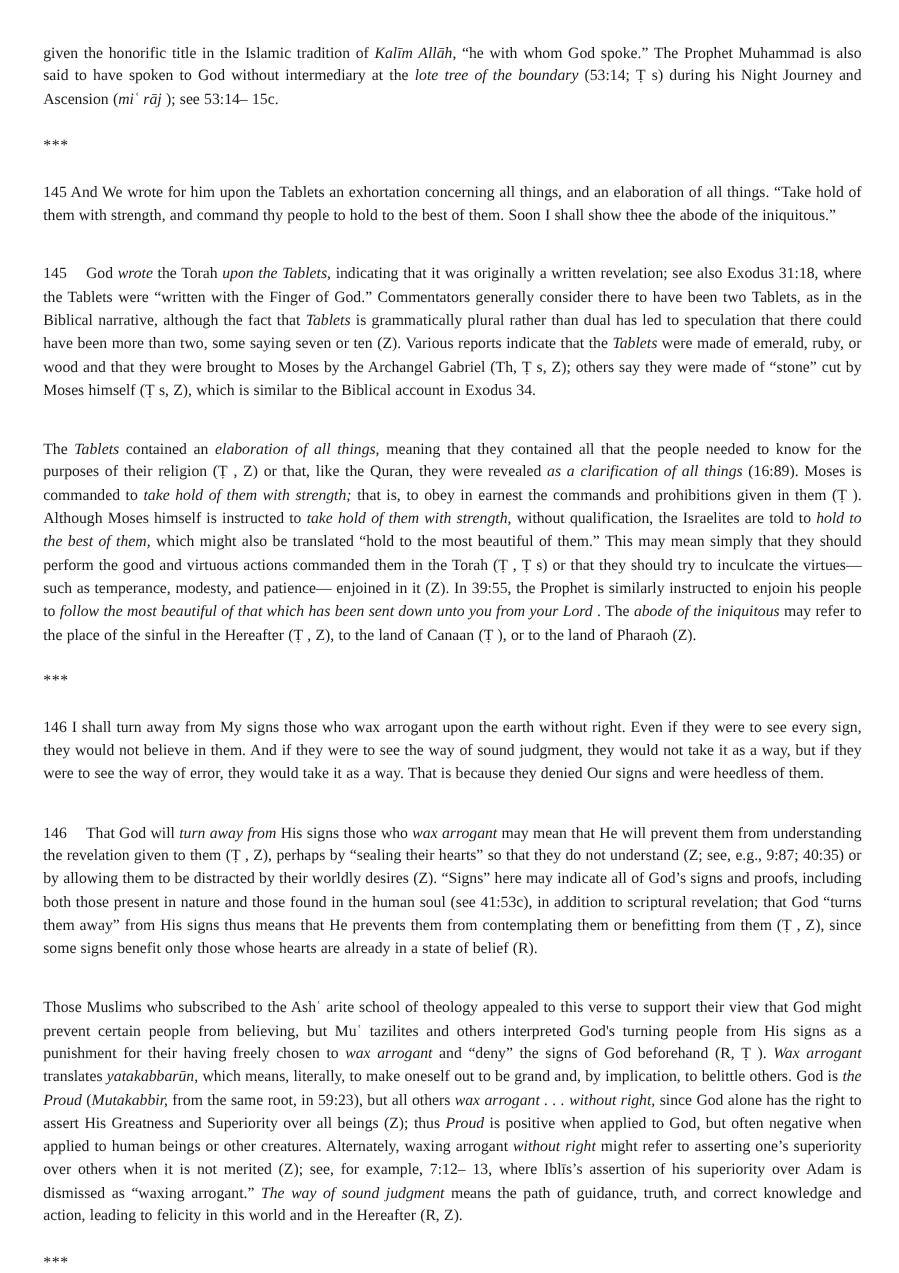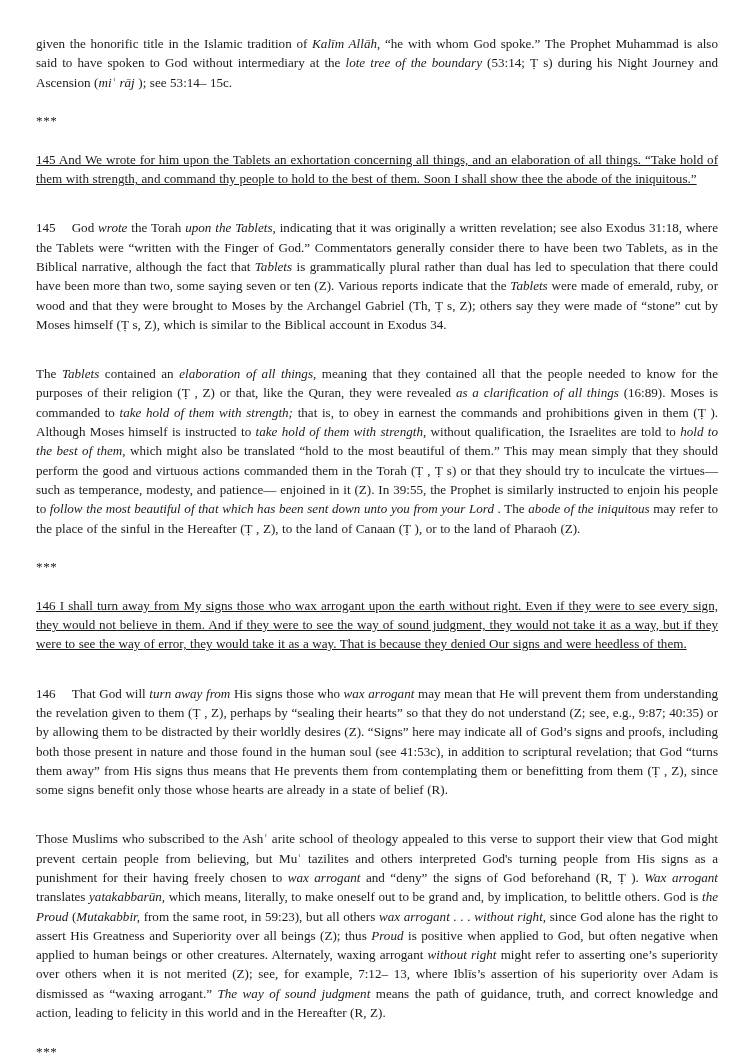--- a/index.html
+++ b/index.html
@@ -34,21 +34,20 @@
     text-align: justify;
     text-justify: inter-word;
     word-spacing: 0.02em;
     -webkit-font-smoothing: none;
   }
   p.para + p.para {
     margin-top: 30px;
   }
   p.verse {
     text-align: justify;
-    text-decoration: underline;
   }
   p.sep {
     margin: 0;
     margin-top: 19.3px;
     font-size: 13.1px;
     line-height: 19.3px;
     letter-spacing: 0.6px;
     color: #1a1a1a;
   }
   p.sep + p.para {

